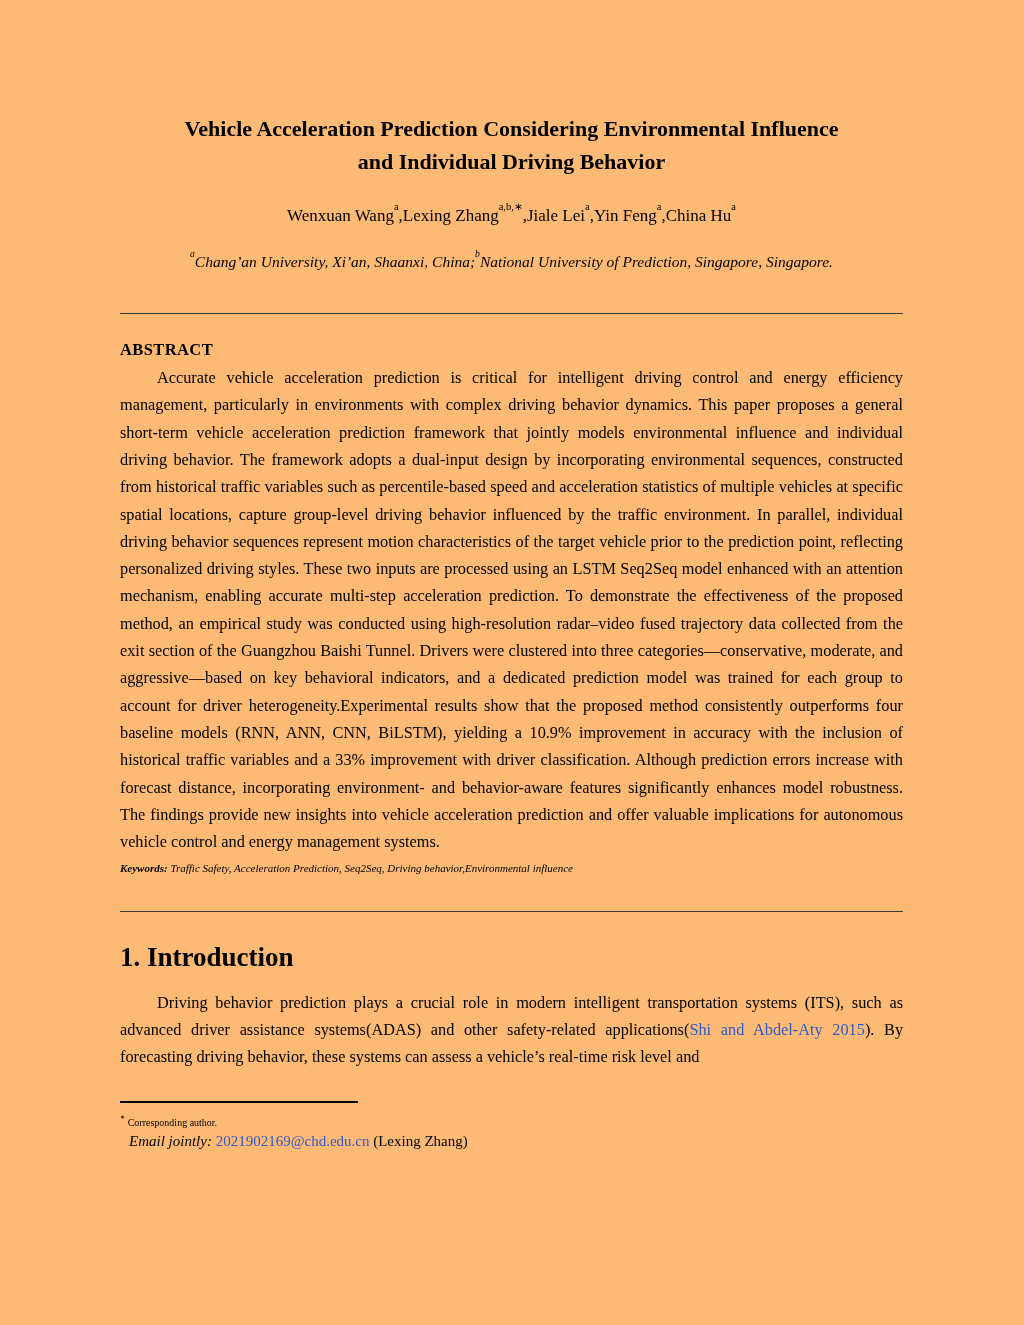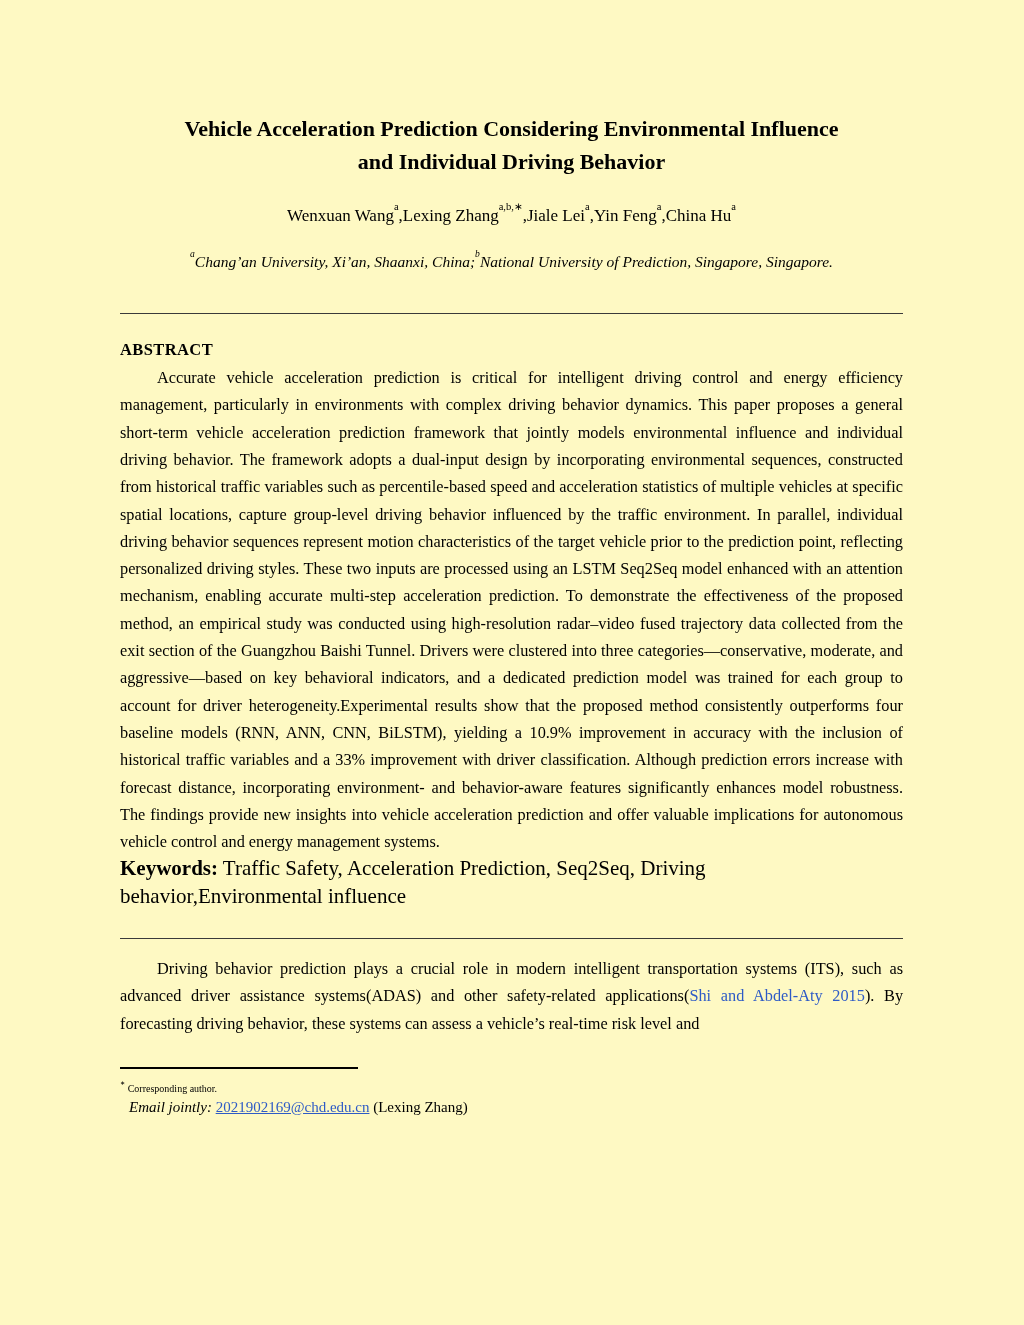--- a/index.html
+++ b/index.html
@@ -5,21 +5,21 @@
   :root{
     --link-blue:#2e5bc6;
     --rule-color:#3a3a3a;
   }
   *{box-sizing:border-box;}
   html,body{margin:0;padding:0;background:#ffffff;}
   .page{
     width:1024px;
     min-height:1325px;
     margin:0 auto;
-    background:#fef9c3;
+    background:#fdba74;
     padding:112px 121px 40px 120px;
     font-family:"Liberation Serif", serif;
     color:#000000;
     position:relative;
   }
   .title{
     font-size:22px;
     font-weight:bold;
     text-align:center;
     line-height:1.5;
@@ -56,23 +56,24 @@
     margin-top:26px;
   }
   .abstract-body{
     text-align:justify;
     font-size:16.3px;
     line-height:27.3px;
     margin:4px 0 0 0;
     text-indent:37px;
   }
   .keywords{
-    font-size:21px;
+    font-size:11px;
     line-height:27.3px;
     margin:0;
+    font-style:italic;
   }
   .kw-label{
     font-weight:bold;
   }
   .rule-2{
     margin-top:28px;
   }
   .section-heading{
     font-size:27px;
     font-weight:bold;
@@ -107,21 +108,20 @@
     font-size:15px;
     padding-left:9px;
     margin-top:1px;
     line-height:1.4;
   }
   .fn-email-label{
     font-style:italic;
   }
   a.email{
     color:var(--link-blue);
-    text-decoration:underline;
     cursor:pointer;
   }
 </style>
 </head>
 <body>
 
 <div class="page">
 
   <h1 class="title"><span>Vehicle Acceleration Prediction Considering Environmental Influence</span><br><span>and Individual Driving Behavior</span></h1>
 
@@ -132,20 +132,21 @@
   <hr class="rule">
 
   <div class="abstract-heading">ABSTRACT</div>
 
   <p class="abstract-body"><span>Accurate vehicle acceleration prediction is critical for intelligent driving control and energy efficiency management, particularly in environments with complex driving behavior dynamics. This paper proposes a general short-term vehicle acceleration prediction framework that jointly models environmental influence and individual driving behavior. The  framework adopts a dual-input design by incorporating environmental sequences, constructed from historical traffic variables such as percentile-based speed and acceleration statistics of multiple vehicles at specific spatial locations, capture group-level driving behavior influenced by the traffic environment. In parallel, individual driving behavior sequences represent motion characteristics of the target vehicle prior to the prediction point, reflecting personalized driving styles. These two inputs are processed using an LSTM Seq2Seq model enhanced with an attention mechanism, enabling accurate multi-step acceleration prediction. To demonstrate the effectiveness of the proposed method, an empirical study was conducted using high-resolution radar–video fused trajectory data collected from the exit section of the Guangzhou Baishi Tunnel. Drivers were clustered into three categories—conservative, moderate, and aggressive—based on key behavioral indicators, and a dedicated prediction model was trained for each group to account for driver heterogeneity.Experimental results show that the proposed method consistently outperforms four baseline models (RNN, ANN, CNN, BiLSTM), yielding a 10.9% improvement in accuracy with the inclusion of historical traffic variables and a 33% improvement with driver classification. Although prediction errors increase with forecast distance, incorporating environment- and behavior-aware features significantly enhances model robustness. The findings provide new insights into vehicle acceleration prediction and offer valuable implications for  autonomous vehicle control and energy management systems.</span></p>
 
   <p class="keywords"><span class="kw-label">Keywords:</span><span> Traffic Safety, Acceleration Prediction, Seq2Seq, Driving behavior,Environmental influence</span></p>
 
   <hr class="rule rule-2">
 
+  <h2 class="section-heading">1. Introduction</h2>
 
   <p class="body-par"><span>Driving behavior prediction plays a crucial role in modern intelligent transportation systems (ITS), such as advanced driver assistance systems(ADAS) and other safety-related applications(</span><a class="cite">Shi and Abdel-Aty 2015</a><span>). By forecasting driving behavior, these systems can assess a vehicle’s real-time risk level and</span></p>
 
   <div class="footnote">
     <div class="footnote-rule"></div>
     <div class="fn-line1"><sup class="s">∗</sup><span> Corresponding author.</span></div>
     <div class="fn-line2"><span class="fn-email-label">Email jointly: </span><a class="email">2021902169@chd.edu.cn</a><span> (Lexing Zhang)</span></div>
   </div>
 
 </div>

